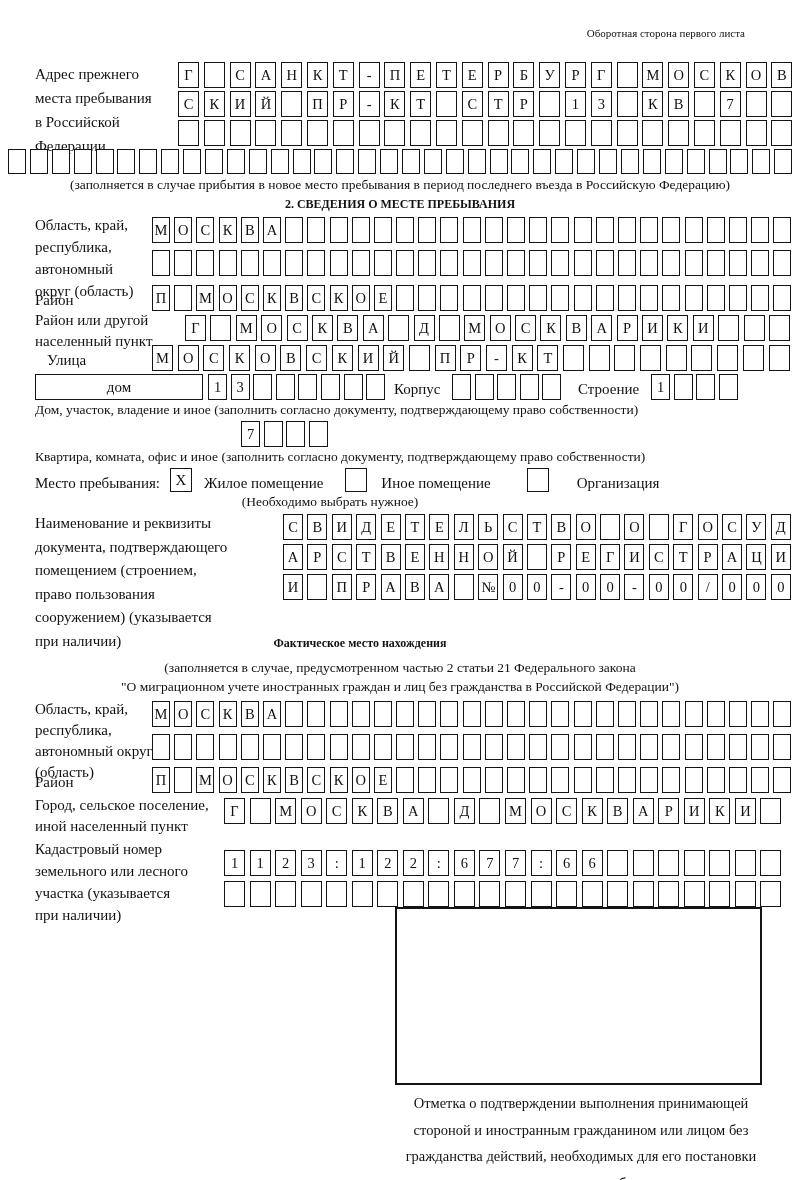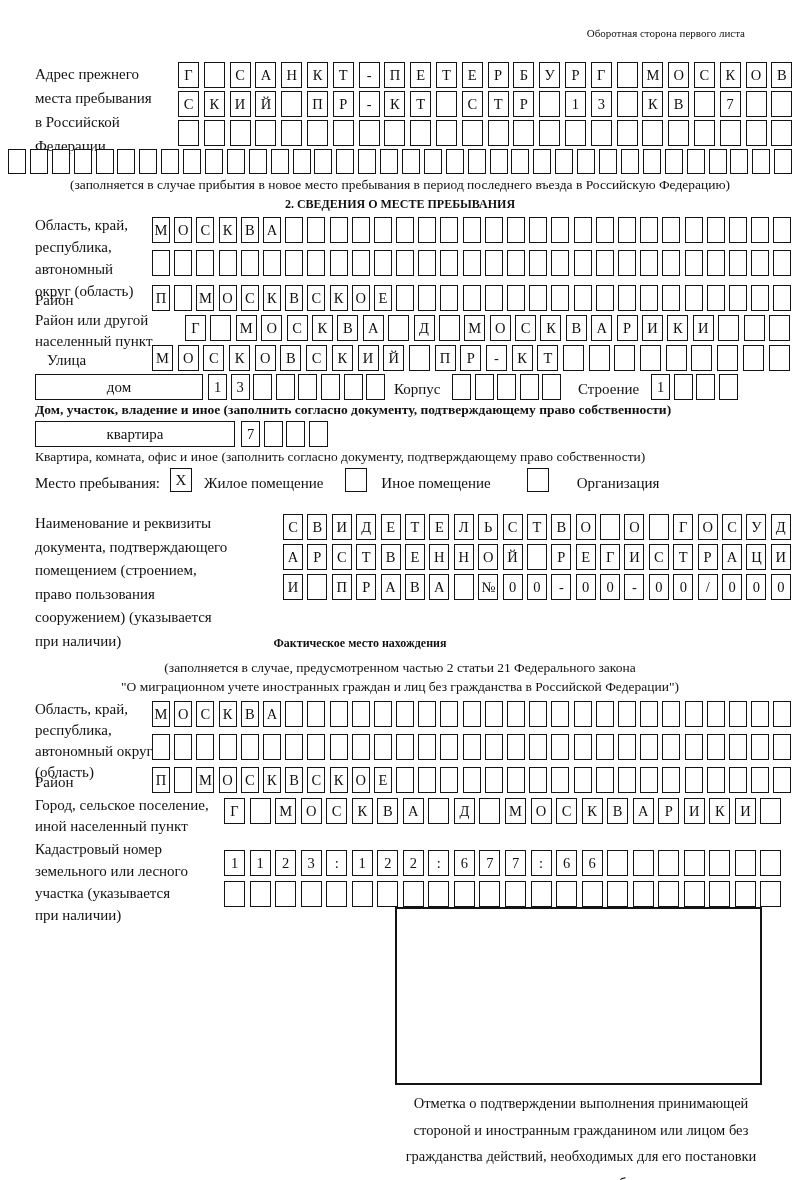--- a/index.html
+++ b/index.html
@@ -352,40 +352,40 @@
       <span class="cell"></span>
       <span class="cell"></span>
     </div>
   <div class="abs lbl" style="left:578px;top:378px;">Строение</div>
   <div class="abs boxrow rh" style="left:651px;top:374px;">
       <span class="cell">1</span>
       <span class="cell"></span>
       <span class="cell"></span>
       <span class="cell"></span>
     </div>
-  <div class="abs caption" style="left:35px;top:402px;text-align:left;font-weight:bold;">Дом, участок, владение и иное (заполнить согласно документу, подтверждающему право собственности)</div>
-
-  <div class="abs widebox" style="left:35px;top:421px;width:200px;">квартира</div>
+  <div class="abs caption" style="left:35px;top:402px;text-align:left;">Дом, участок, владение и иное (заполнить согласно документу, подтверждающему право собственности)</div>
+
   <div class="abs boxrow rh" style="left:241px;top:421px;">
       <span class="cell">7</span>
       <span class="cell"></span>
       <span class="cell"></span>
       <span class="cell"></span>
     </div>
   <div class="abs caption" style="left:35px;top:449px;text-align:left;">Квартира, комната, офис и иное (заполнить согласно документу, подтверждающему право собственности)</div>
 
   <div class="abs inlinerow" style="left:35px;top:468px;">
     <span>Место пребывания:</span>
     <span class="cbox" style="margin-left:10px;">X</span>
     <span style="margin-left:12px;">Жилое помещение</span>
     <span class="cbox" style="margin-left:22px;"></span>
     <span style="margin-left:14px;">Иное помещение</span>
     <span class="cbox" style="margin-left:36px;"></span>
     <span style="margin-left:28px;">Организация</span>
   </div>
+  <div class="abs caption" style="left:180px;top:494px;width:300px;">(Необходимо выбрать нужное)</div>
 
   <div class="abs lines lbl" style="left:35px;top:512px;line-height:23.5px;">
       <div>Наименование и реквизиты</div>
       <div>документа, подтверждающего</div>
       <div>помещением (строением,</div>
       <div>право пользования</div>
       <div>сооружением) (указывается</div>
       <div>при наличии)</div>
     </div>
   <div class="abs boxrow r21" style="left:283px;top:514px;">

